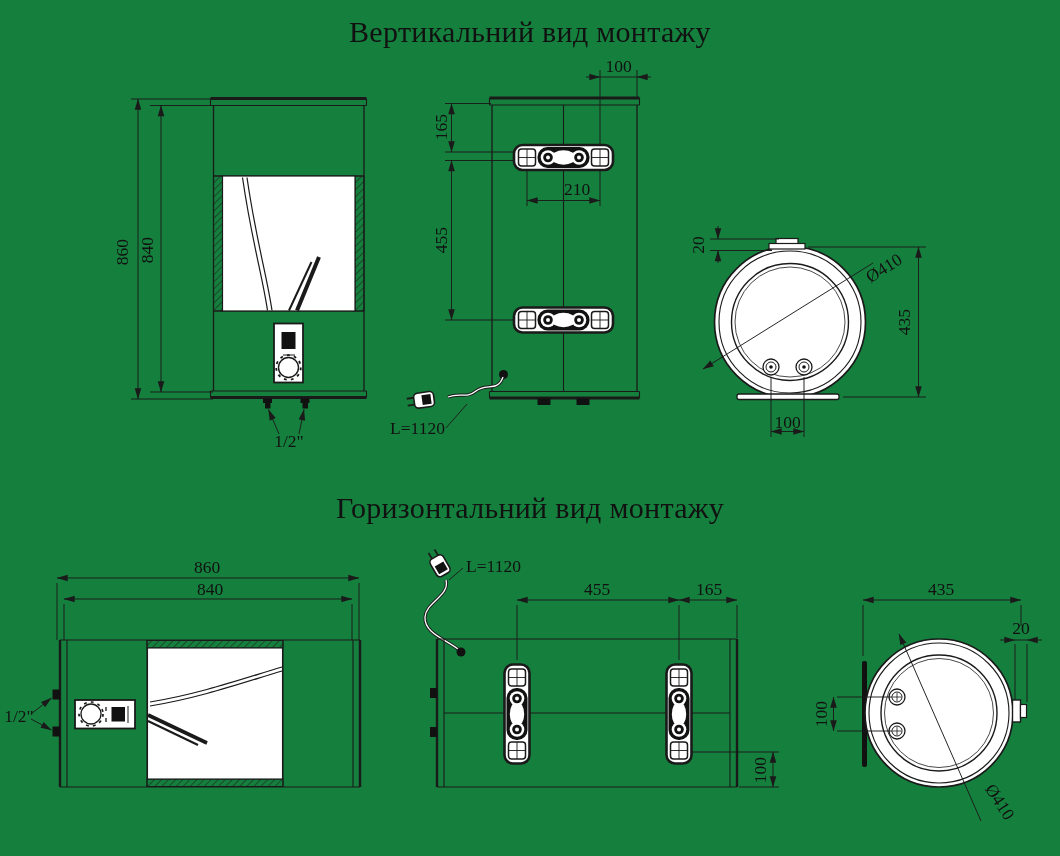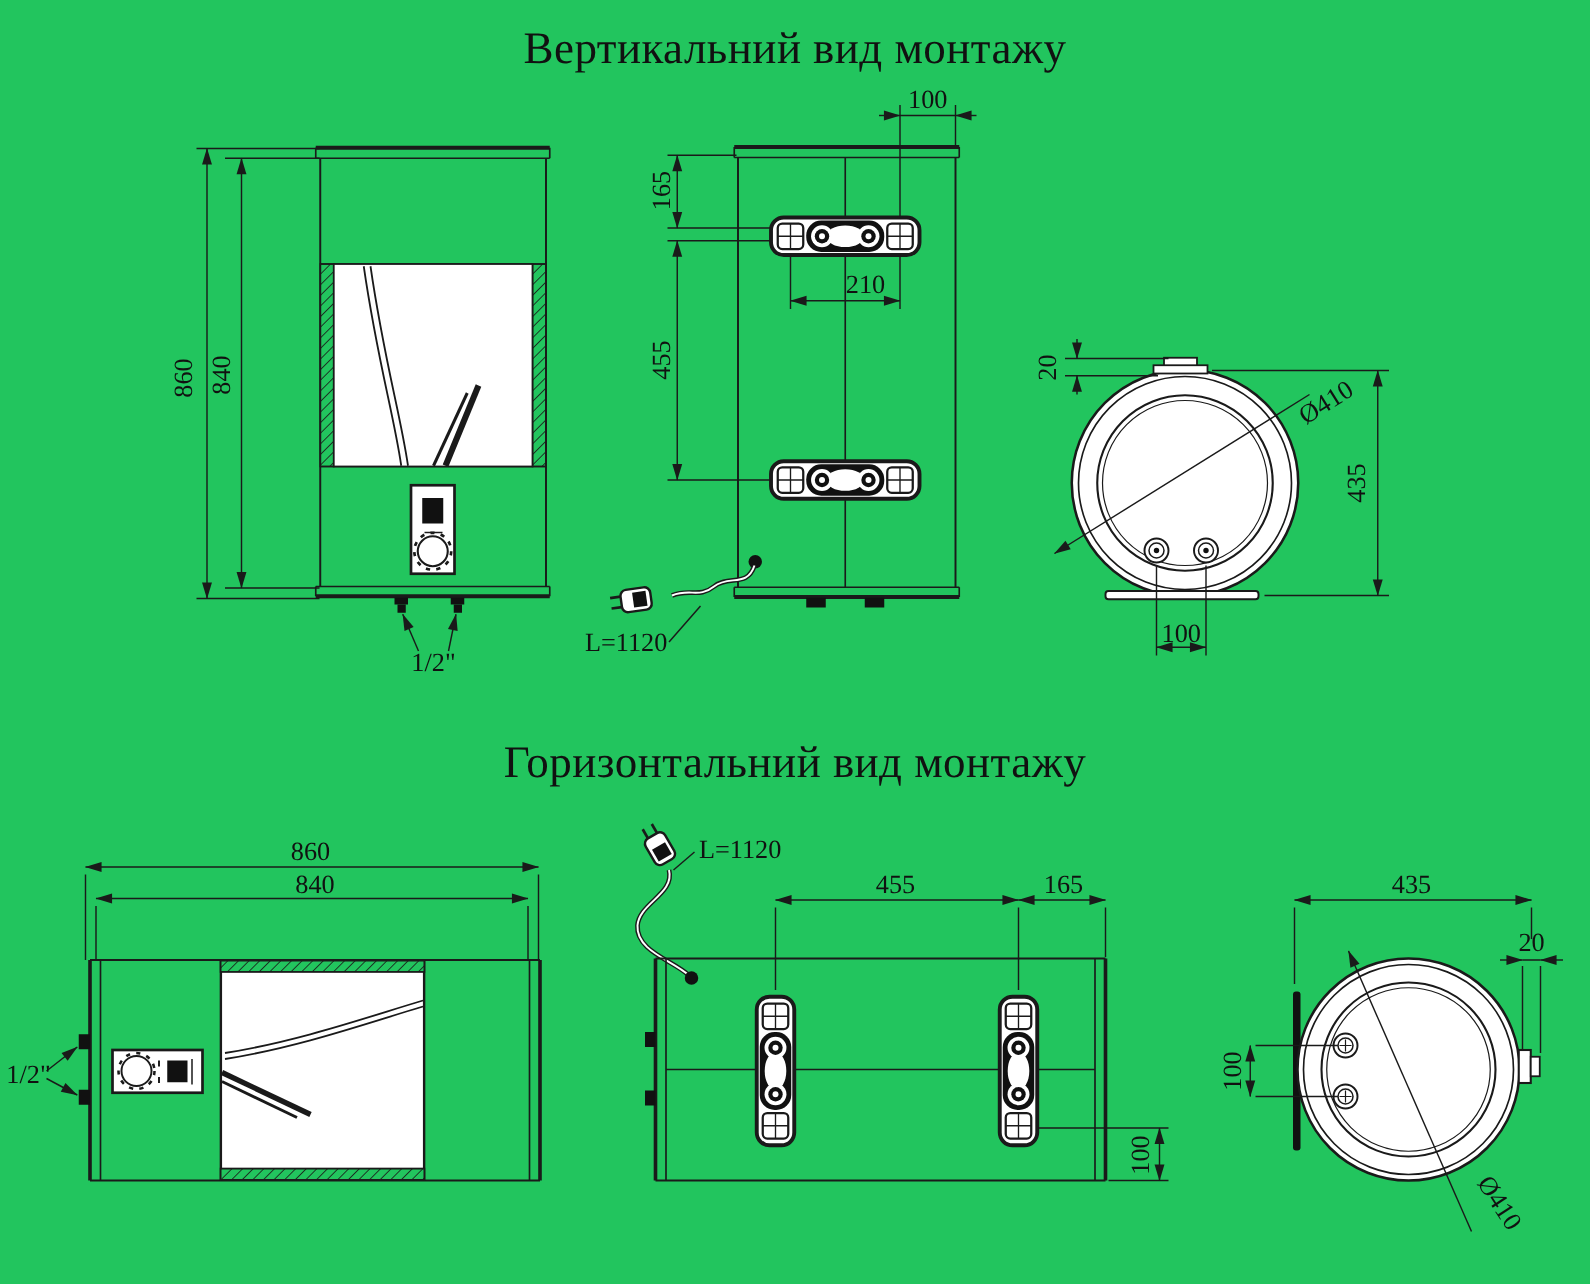--- a/index.html
+++ b/index.html
@@ -1,16 +1,16 @@
 <!DOCTYPE html>
 <html><head>
 <meta charset="utf-8">
 <style>
   html,body{margin:0;padding:0;background:#ffffff;}
-  .canvas{position:relative;width:1060px;height:856px;background:#22c55e;overflow:hidden;}
+  .canvas{position:relative;width:1060px;height:856px;background:#15803d;overflow:hidden;}
   svg{display:block;}
   text{font-family:"Liberation Serif", serif;fill:#111111;}
   .lbl{font-size:17.5px;}
   .title{font-size:30px;letter-spacing:0.3px;}
   .dim{stroke:#1a1a1a;stroke-width:0.95;fill:none;}
   .ln{stroke:#1a1a1a;fill:none;}
 </style>
 </head>
 <body>
 

